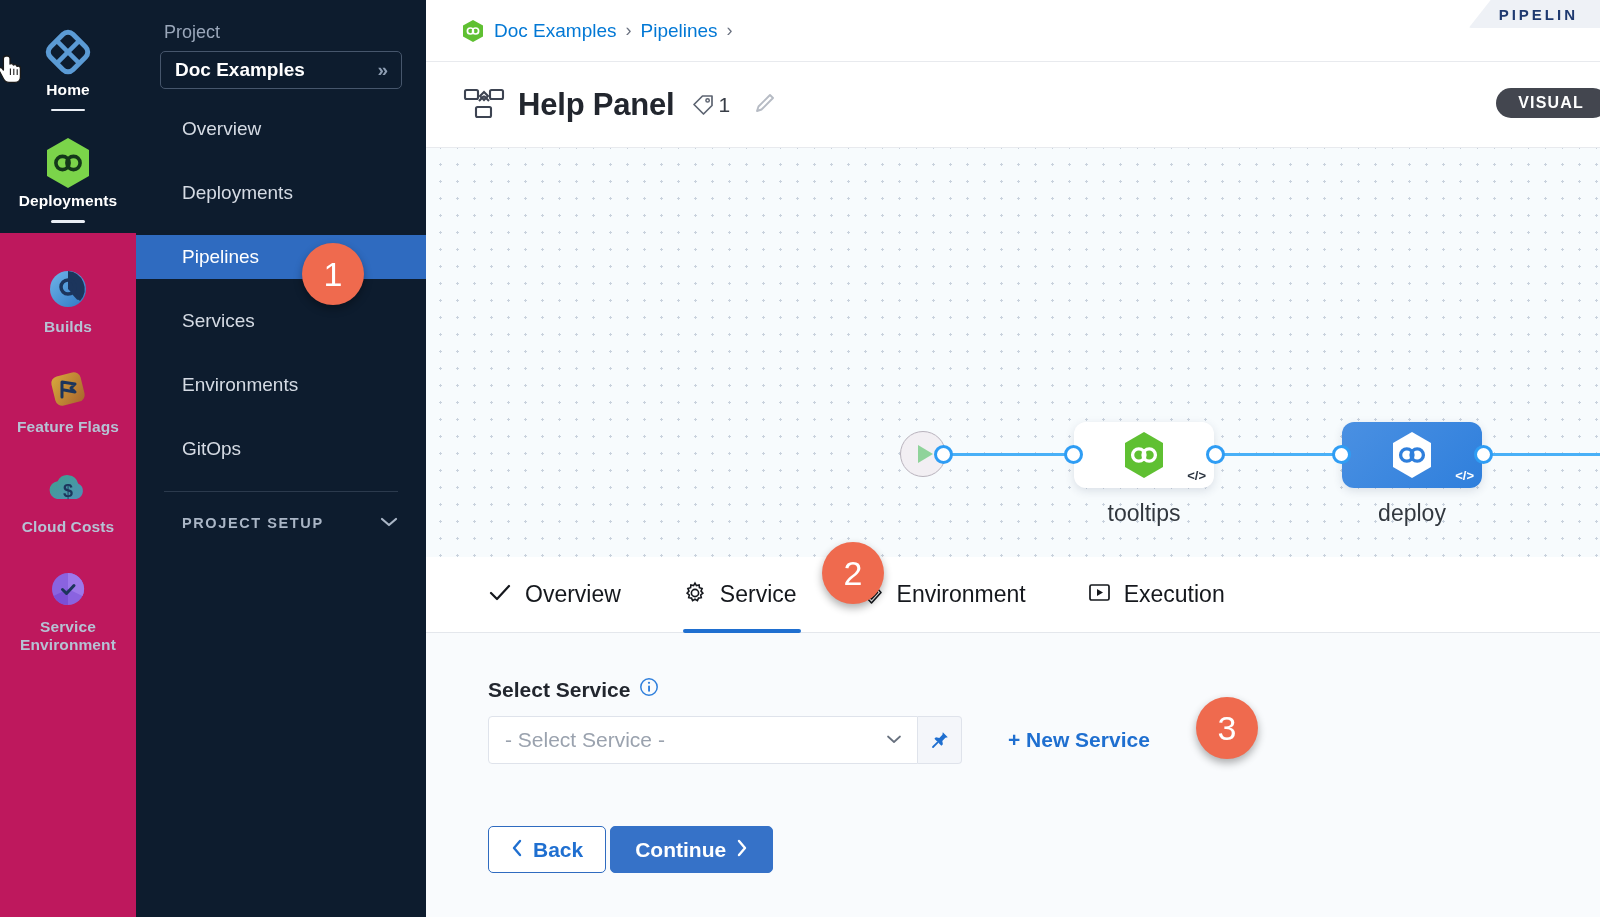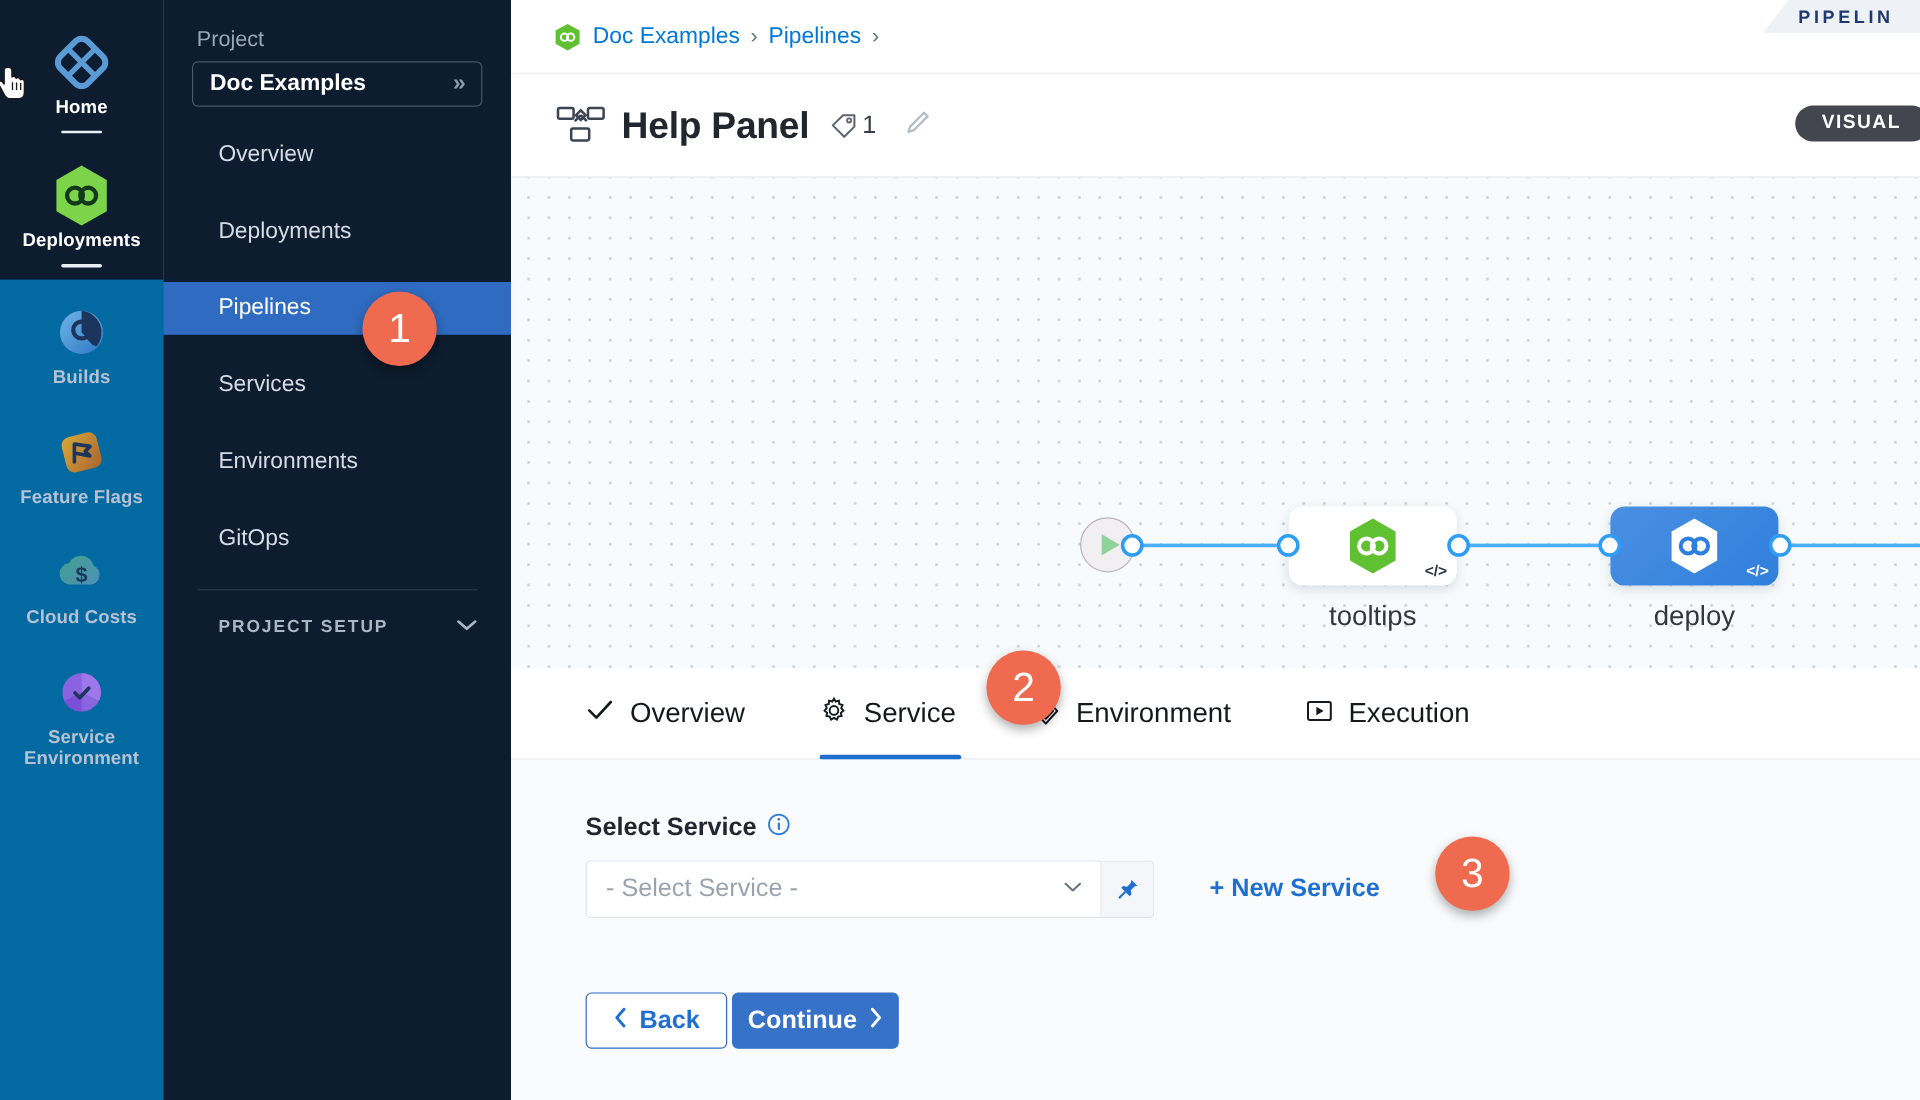--- a/index.html
+++ b/index.html
@@ -13,21 +13,21 @@
 
   
   .module-nav {
     width: 136px; height: 917px;
     background: #0b1b2d;
     display: flex; flex-direction: column;
     flex: 0 0 136px;
     position: relative;
   }
   .module-nav .top-group { background: #0d1c2e; padding-top: 10px; }
-  .module-nav .bottom-group { background: #0369a1; flex: 1; padding-top: 2px; }
+  .module-nav .bottom-group { background: #be185d; flex: 1; padding-top: 14px; }
   .mod-item {
     display: flex; flex-direction: column; align-items: center;
     padding: 14px 4px 10px 4px;
     cursor: pointer;
   }
   .mod-icon { width: 56px; height: 56px; display: flex; align-items: center; justify-content: center; }
   .mod-label {
     margin-top: 1px; font-size: 15.5px; font-weight: 700; color: #ffffff;
     text-align: center; line-height: 1.22; letter-spacing: .1px;
   }
@@ -170,21 +170,21 @@
     align-items: center; justify-content: center; cursor: pointer;
   }
   .new-service { margin-left: 46px; font-size: 21px; color: #1f6fd0; font-weight: 700; cursor: pointer; }
 
   .btn-row { display: flex; gap: 4px; margin-top: 62px; }
   .btn {
     height: 47px; border-radius: 5px; display: flex; align-items: center;
     gap: 10px; font-size: 21px; font-weight: 700; cursor: pointer; padding: 0 22px;
   }
   .btn-back { background: #fff; border: 1.5px solid #2f6bc0; color: #1f6fd0; }
-  .btn-continue { background: #3672c8; border: 1.5px solid #3672c8; color: #ffffff; padding: 0 12px; }
+  .btn-continue { background: #3672c8; border: 1.5px solid #3672c8; color: #ffffff; padding: 0 24px; }
 
   
   .callout {
     position: absolute; width: 62px; height: 62px; border-radius: 50%;
     background: #ef6a4e; color: #fff; font-size: 34px; font-weight: 400;
     display: flex; align-items: center; justify-content: center;
     box-shadow: 0 4px 9px rgba(0,0,0,.32); z-index: 50;
   }
   #callout-1 { left: 302px; top: 243px; }
   #callout-2 { left: 822px; top: 542px; }

